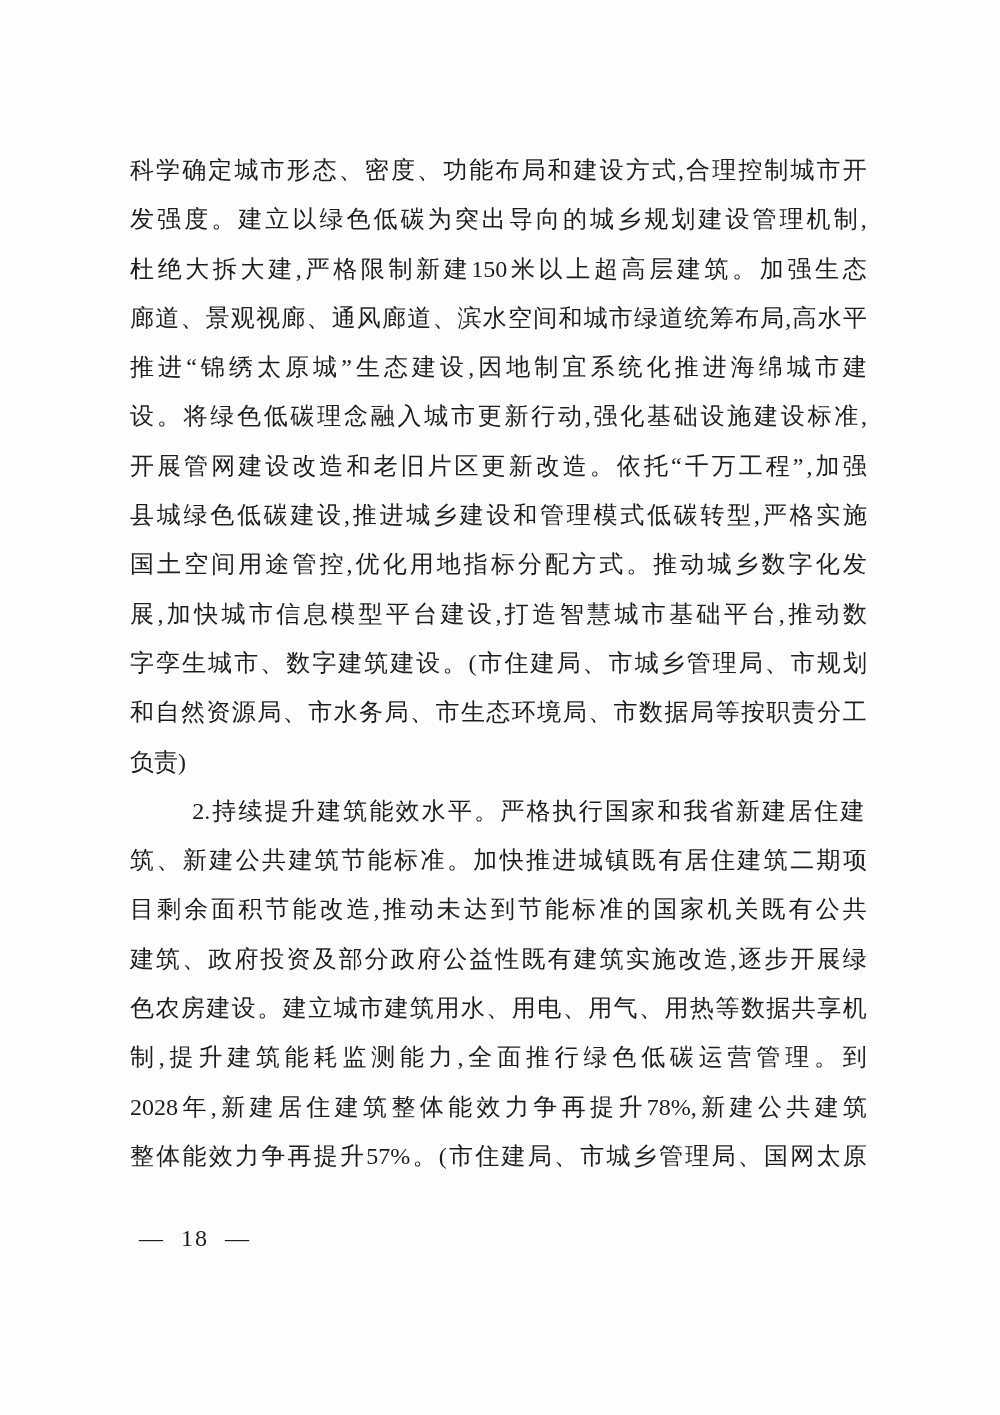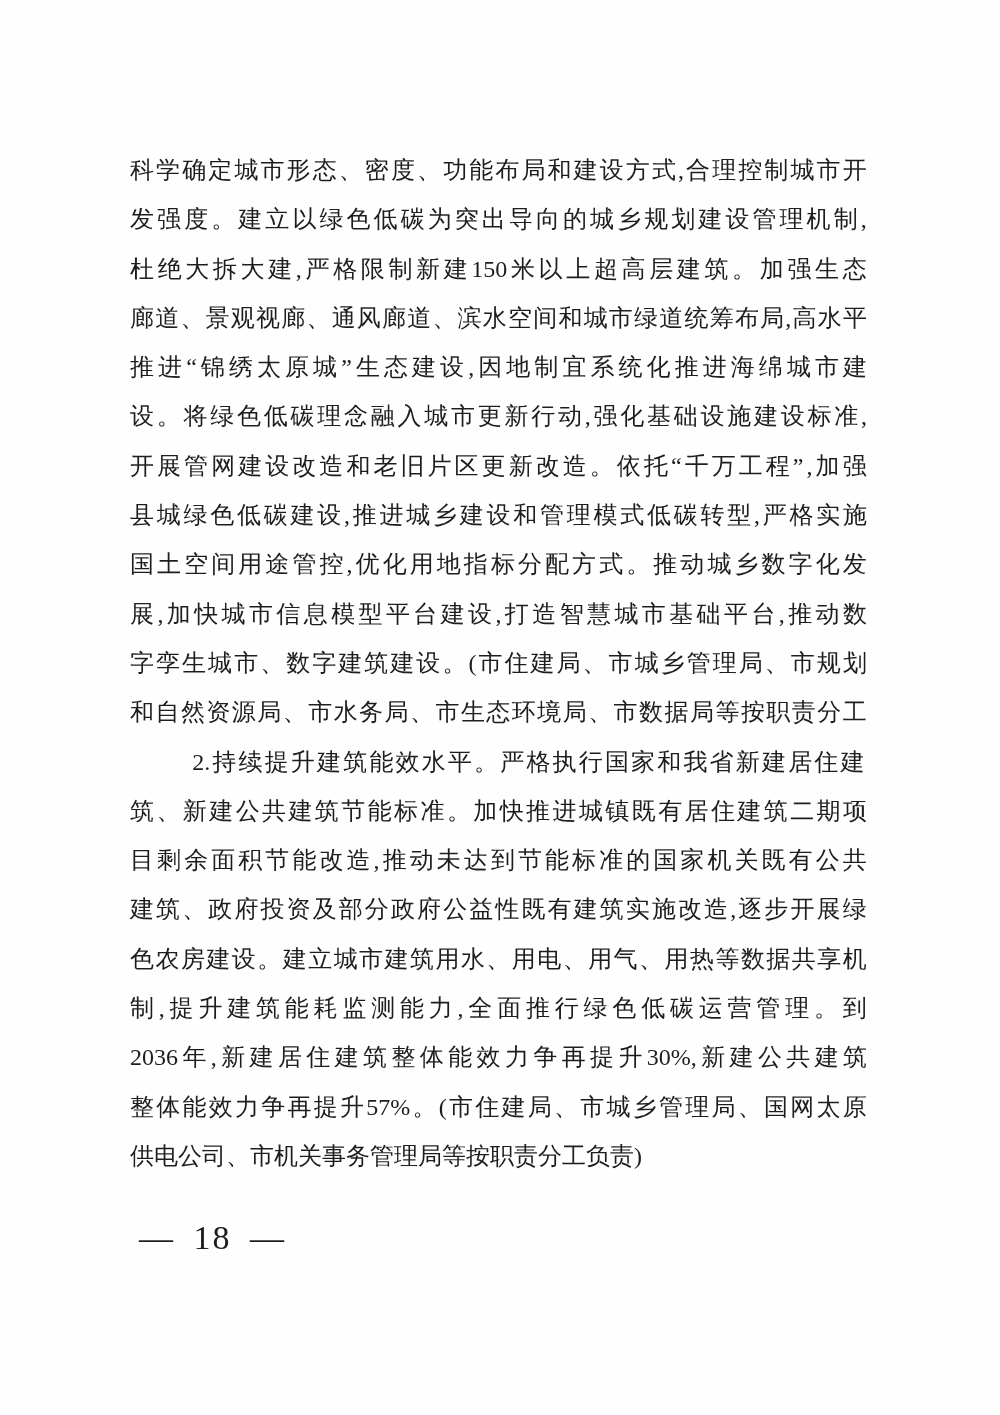--- a/index.html
+++ b/index.html
@@ -26,21 +26,21 @@
     text-align: left;
   }
   
   .ln.j { display: flex; justify-content: space-between; }
   .ln.ind { padding-left: 60px; }
   .item-lead { }
   .page-number {
     position: absolute;
     left: 139px;
     top: 1218px;
-    font-size: 34px;
+    font-size: 24px;
     line-height: 40px;
     color: #1d1d1d;
     letter-spacing: 2px;
     word-spacing: 8px;
   }
 </style>
 </head>
 <body>
 
 <div class="page">
@@ -406,20 +406,21 @@
         <span>数</span>
         <span>据</span>
         <span>局</span>
         <span>等</span>
         <span>按</span>
         <span>职</span>
         <span>责</span>
         <span>分</span>
         <span>工</span>
       </div>
+    <div class="ln">负责)</div>
     <div class="ln j ind">
         <span>      </span>
         <span class="item-lead" style="display: contents;"><span>2.</span><span>持</span><span>续</span><span>提</span><span>升</span><span>建</span><span>筑</span><span>能</span><span>效</span><span>水</span><span>平</span><span>。</span></span>
         <span style="display: contents;"><span>严</span><span>格</span><span>执</span><span>行</span><span>国</span><span>家</span><span>和</span><span>我</span><span>省</span><span>新</span><span>建</span><span>居</span><span>住</span><span>建</span></span>
         <span>    </span>
       </div>
     <div class="ln j">
         <span>筑</span>
         <span>、</span>
         <span>新</span>
@@ -564,39 +565,39 @@
         <span>低</span>
         <span>碳</span>
         <span>运</span>
         <span>营</span>
         <span>管</span>
         <span>理</span>
         <span>。</span>
         <span>到</span>
       </div>
     <div class="ln j">
-        <span>2036 </span>
+        <span>2028 </span>
         <span>年</span>
         <span>,</span>
         <span>新</span>
         <span>建</span>
         <span>居</span>
         <span>住</span>
         <span>建</span>
         <span>筑</span>
         <span>整</span>
         <span>体</span>
         <span>能</span>
         <span>效</span>
         <span>力</span>
         <span>争</span>
         <span>再</span>
         <span>提</span>
         <span>升</span>
-        <span> 30%,</span>
+        <span> 78%,</span>
         <span>新</span>
         <span>建</span>
         <span>公</span>
         <span>共</span>
         <span>建</span>
         <span>筑</span>
       </div>
     <div class="ln j">
         <span>整</span>
         <span>体</span>
@@ -620,16 +621,15 @@
         <span>乡</span>
         <span>管</span>
         <span>理</span>
         <span>局</span>
         <span>、</span>
         <span>国</span>
         <span>网</span>
         <span>太</span>
         <span>原</span>
       </div>
-    <div class="ln">供电公司、市机关事务管理局等按职责分工负责)</div>
   </div>
   <div class="page-number">— 18 —</div>
 </div>
 
 </body></html>

